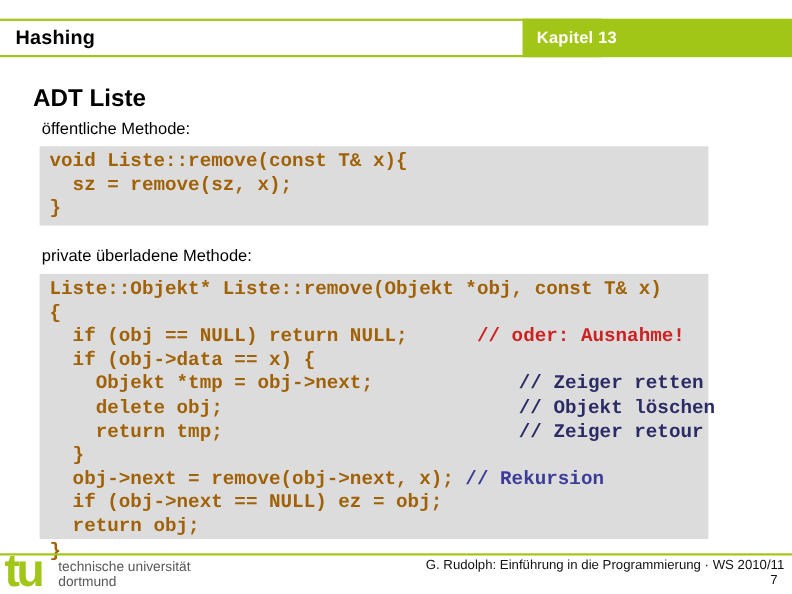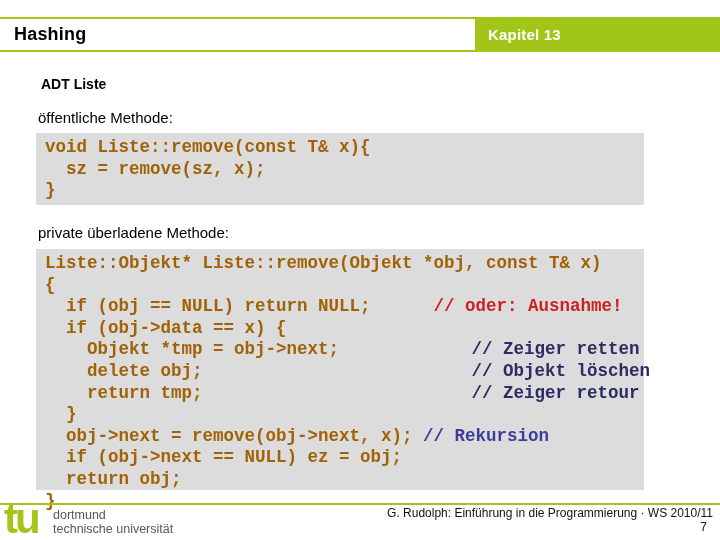--- a/index.html
+++ b/index.html
@@ -16,21 +16,21 @@
     background:#fff;border-top:2px solid var(--green);border-bottom:2px solid var(--green);
     display:flex;align-items:center;padding-left:14px;
   }
   .header-title{font-size:18px;font-weight:bold;letter-spacing:0.2px;}
   .header-right{
     position:absolute;left:475px;top:0;width:245px;height:35px;box-sizing:border-box;
     background:var(--green);display:flex;align-items:center;padding-left:13px;
   }
   .chapter{font-size:15px;font-weight:bold;color:#ffffff;letter-spacing:0.2px;}
   
-  .slide-title{position:absolute;left:30px;top:76px;font-size:14px;font-weight:bold;margin-left:11px;}
+  .slide-title{position:absolute;left:30px;top:76px;font-size:22px;font-weight:bold;}
   .section-label{position:absolute;left:38px;font-size:15px;}
   .label-public{top:109px;}
   .label-private{top:224px;}
   .codebox{
     position:absolute;left:36px;width:608px;box-sizing:border-box;
     background:var(--code_bg);
     padding:4px 0 0 9px;
   }
   .codebox-1{top:133px;height:72px;}
   .codebox-2{top:249px;height:241px;overflow:visible;}
@@ -84,20 +84,20 @@
 
 <div class="codebox codebox-2">
   <pre class="code"><div><span class="seg-c">Liste::Objekt* Liste::remove(Objekt *obj, const T&amp; x)</span></div><div><span class="seg-c">{</span></div><div><span class="seg-c">  if (obj == NULL) return NULL;      </span><span class="seg-red">// oder: Ausnahme!</span></div><div><span class="seg-c">  if (obj-&gt;data == x) {</span></div><div><span class="seg-c">    Objekt *tmp = obj-&gt;next;         </span><span class="seg-navy">// Zeiger retten</span></div><div><span class="seg-c">    delete obj;                      </span><span class="seg-navy">// Objekt löschen</span></div><div><span class="seg-c">    return tmp;                      </span><span class="seg-navy">// Zeiger retour</span></div><div><span class="seg-c">  }</span></div><div><span class="seg-c">  obj-&gt;next = remove(obj-&gt;next, x); </span><span class="seg-blue">// Rekursion</span></div><div><span class="seg-c">  if (obj-&gt;next == NULL) ez = obj;</span></div><div><span class="seg-c">  return obj;</span></div><div><span class="seg-c">}</span></div></pre>
 </div>
 
 <div class="footer-rule"></div>
 
 <div class="tu-logo">tu</div>
 
 <div class="uni-name">
+  <div>technische universität</div>
   <div>dortmund</div>
-  <div>technische universität</div>
 </div>
 
 <div class="footer-right">
   <div>G. Rudolph: Einführung in die Programmierung · WS 2010/11</div>
   <div class="page-number">7</div>
 </div>
 
 </body></html>

